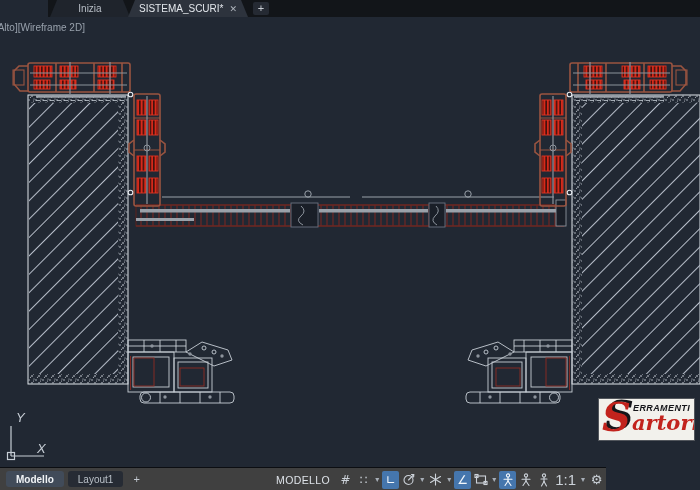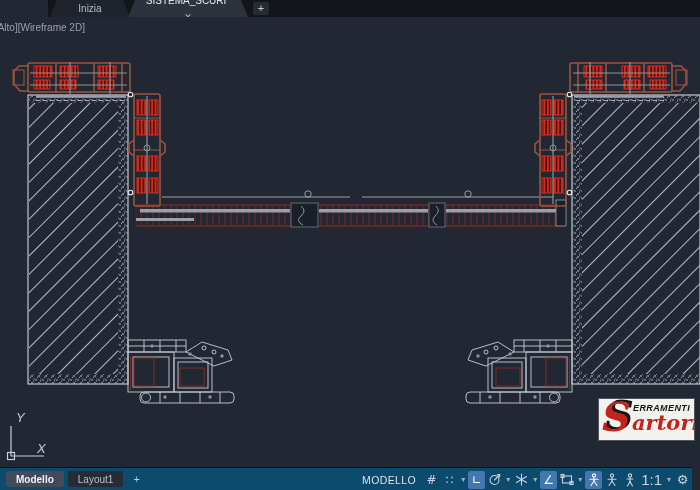--- a/index.html
+++ b/index.html
@@ -6,41 +6,41 @@
   *{box-sizing:border-box;}
   .app{position:relative;width:700px;height:490px;overflow:hidden;
        font-family:"Liberation Sans",sans-serif;background:#212833;}
 
   
   .filetabs{position:absolute;left:0;top:0;width:700px;height:17px;background:#121519;margin-left:48px;}
   .ftab{position:absolute;top:0;height:17px;display:flex;align-items:center;justify-content:center;
         font-size:10px;color:#b9bfc7;clip-path:polygon(7px 0,calc(100% - 7px) 0,100% 100%,0 100%);
         padding:0 14px;white-space:nowrap;}
   .ftab.inactive{left:2px;width:80px;background:#1f242c;}
-  .ftab.active{left:80px;width:120px;background:#2d333d;color:#e4e8ed;gap:6px;flex-direction:column;}
+  .ftab.active{left:80px;width:120px;background:#2d333d;color:#e4e8ed;gap:6px;}
   .ftab .close{font-size:9px;color:#aeb4bc;}
   .newtab{position:absolute;left:205px;top:2px;width:16px;height:13px;background:#252a33;
           color:#c8cdd4;font-size:11px;line-height:12px;text-align:center;border-radius:2px;}
 
   
   .canvas{position:absolute;left:0;top:17px;width:700px;height:450px;background:#212833;overflow:hidden;}
   .vpctrl{position:absolute;left:-14px;top:5px;font-size:10px;color:#98a1ac;white-space:nowrap;}
   svg text{font-family:"Liberation Sans",sans-serif;}
 
   
   .logo{position:absolute;left:598px;top:381px;width:97px;height:43px;background:#f2f1ec;
         border:1px solid #52565c;overflow:hidden;}
   .logo-s{position:absolute;left:3px;top:-6px;font:italic bold 40px "DejaVu Serif",serif;
           color:#c2231d;text-shadow:3px -2px 0 #15161a;}
   .logo-erramenti{position:absolute;left:34px;top:4px;font:italic bold 9px "Liberation Sans",sans-serif;
           color:#15161a;letter-spacing:.4px;}
   .logo-artori{position:absolute;left:33px;top:11px;font:italic bold 21px "DejaVu Serif",serif;color:#c2231d;}
 
   
-  .bottombar{position:absolute;left:0;top:467px;width:692px;height:23px;background:#0c4a6e;
+  .bottombar{position:absolute;left:0;top:467px;width:606px;height:23px;background:#404040;
              border-top:1px solid #0c0e12;display:flex;align-items:center;}
   .laytabs{display:flex;align-items:center;gap:4px;padding-left:6px;}
   .pill{height:16px;display:flex;align-items:center;padding:0 10px;border-radius:3px;
         font-size:10px;color:#b9c0c8;background:#262b34;white-space:nowrap;}
   .pill.active{background:#414b59;color:#f0f3f6;font-weight:bold;}
   .addlay{color:#c3c9d1;font-size:11px;padding:0 6px;}
 
   .statusbar{position:absolute;right:0;top:0;height:23px;display:flex;align-items:center;gap:1px;padding-right:1px;}
   .modlabel{font-size:10.5px;color:#dde2e8;letter-spacing:.4px;margin-right:6px;}
   .btn{height:18px;min-width:17px;display:flex;align-items:center;justify-content:center;

